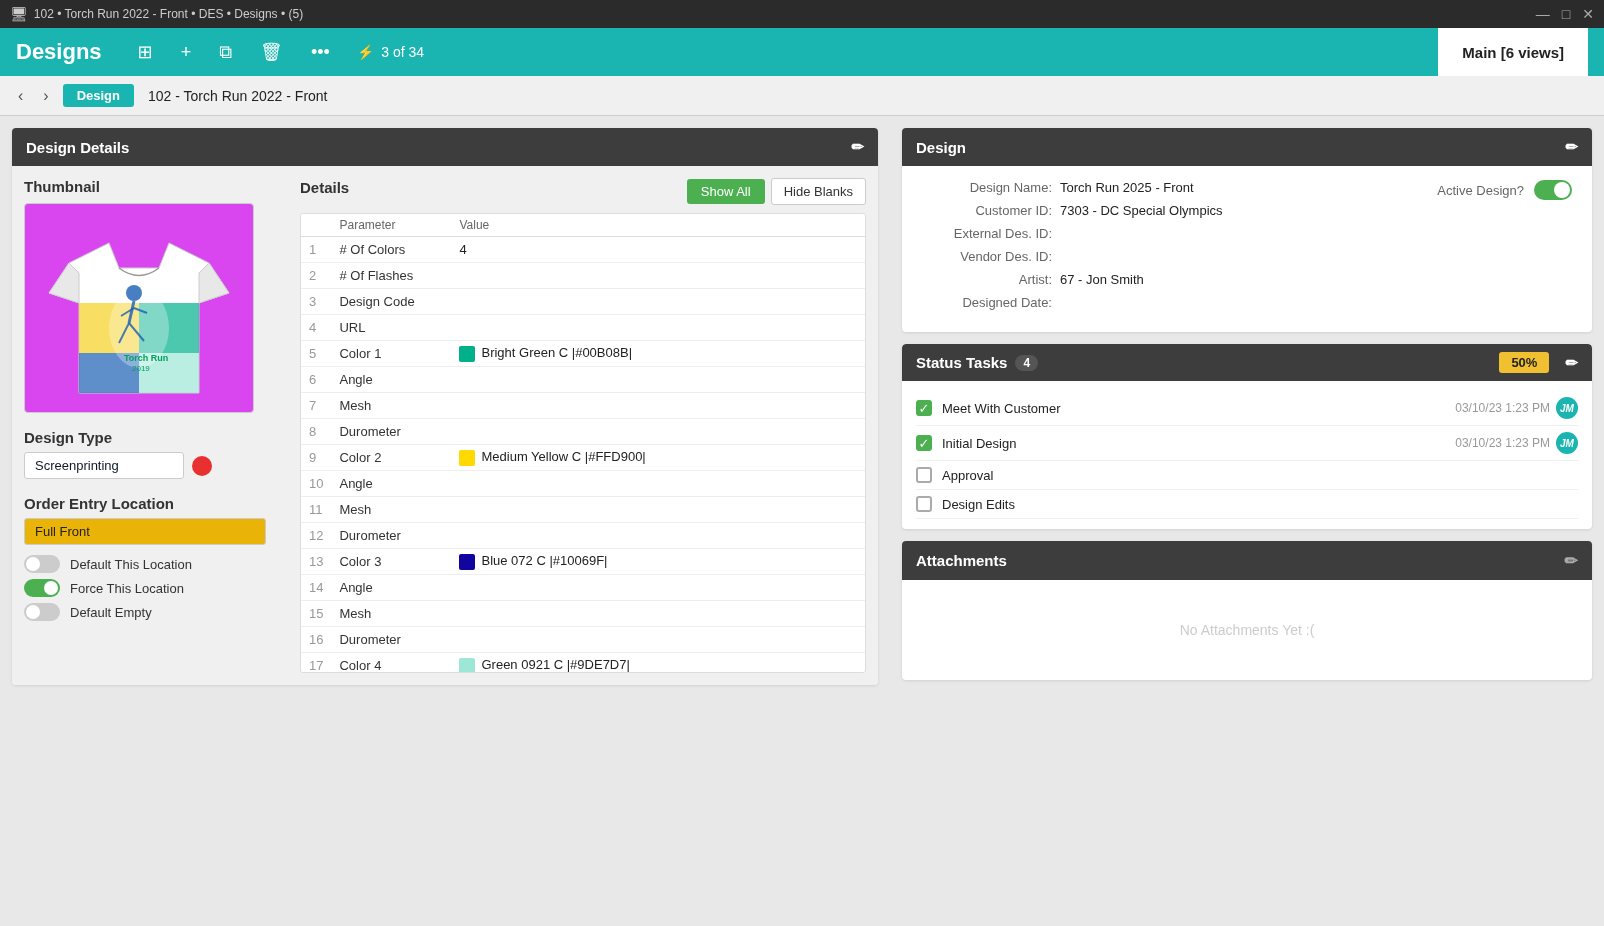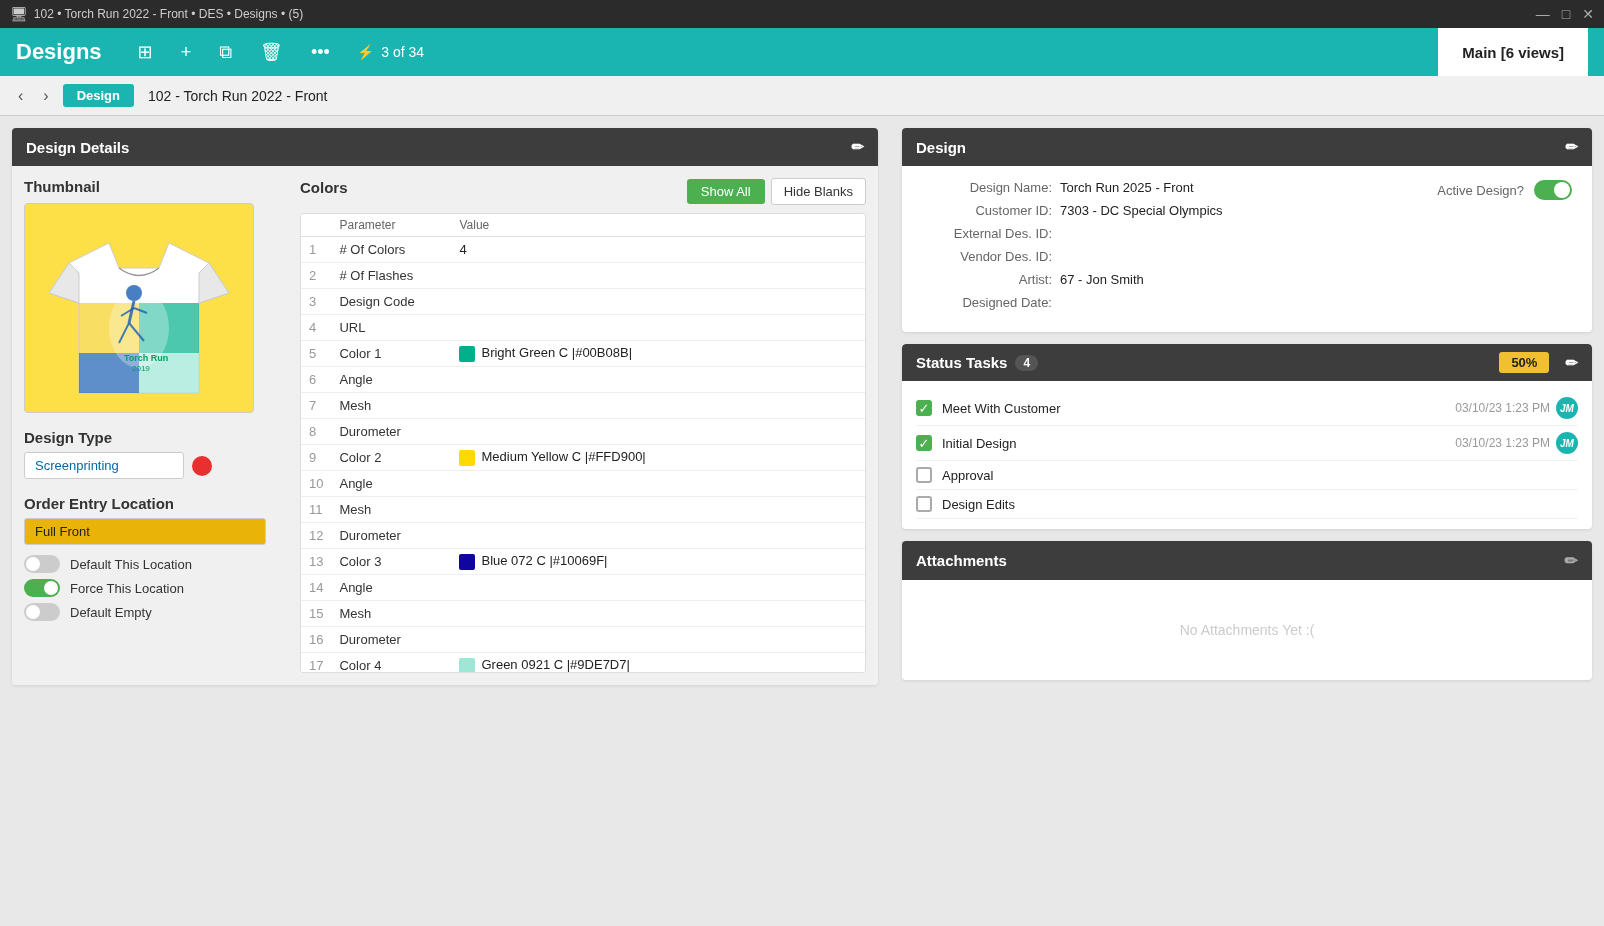--- a/index.html
+++ b/index.html
@@ -170,21 +170,21 @@
     }
     .thumbnail-title {
       font-size: 15px;
       font-weight: 600;
       margin-bottom: 8px;
       color: #333;
     }
     .thumbnail-img {
       width: 230px;
       height: 210px;
-      background: #fde047;
+      background: #d946ef;
       border: 1px solid #ccc;
       border-radius: 4px;
       overflow: hidden;
       display: flex; align-items: center; justify-content: center;
     }
     
     .shirt-svg { width: 200px; height: 190px; }
 
     .design-type-section {
       margin-top: 16px;
@@ -198,21 +198,21 @@
     .design-type-row {
       display: flex; align-items: center; gap: 8px;
     }
     .design-type-input {
       background: #fff;
       border: 1px solid #ccc;
       border-radius: 3px;
       padding: 5px 10px;
       font-size: 13px;
       width: 160px;
-      color: #0369a1;
+      color: #0f172a;
     }
     .color-dot {
       width: 20px; height: 20px;
       border-radius: 50%;
       flex-shrink: 0;
     }
 
     .order-entry-section { margin-top: 16px; }
     .order-entry-title {
       font-size: 15px;
@@ -535,21 +535,21 @@
               <div class="toggle off">
                 <div class="toggle-knob"></div>
               </div>
               <span class="toggle-label">Default Empty</span>
             </div>
           </div>
         </div>
 
         <div class="details-right">
           <div class="details-toolbar">
-            <span class="details-title" style="font-size:15px;font-weight:600;color:#333;">Colors</span>
+            <span class="details-title" style="font-size:15px;font-weight:600;color:#333;">Details</span>
             <button class="btn-show-all" style="margin-left:auto;">Show All</button>
             <button class="btn-hide-blanks" style="margin-left:6px;">Hide Blanks</button>
           </div>
           <div class="table-scroll-container">
             <table class="details-table">
               <thead>
                 <tr>
                   <th style="width:20px;"></th>
                   <th>Parameter</th>
                   <th>Value</th>

